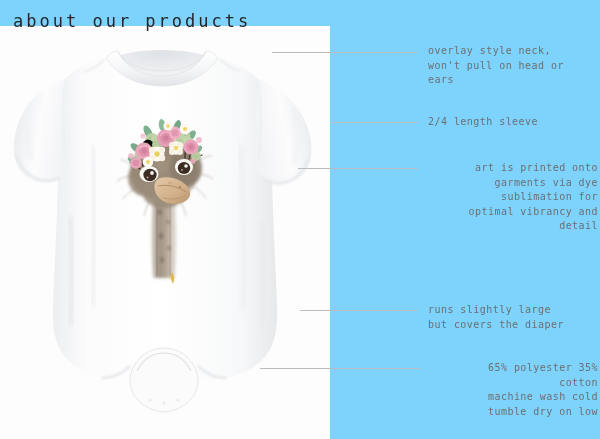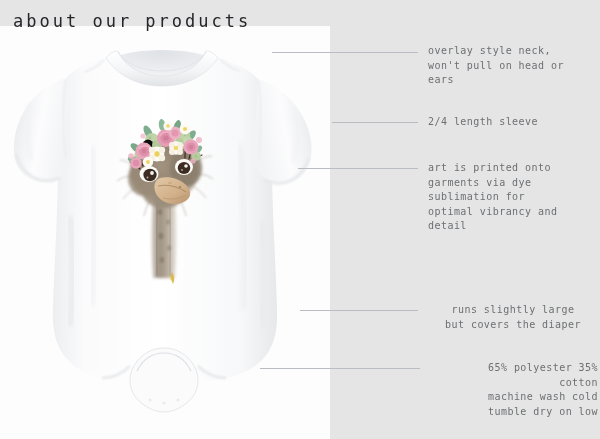--- a/index.html
+++ b/index.html
@@ -11,21 +11,21 @@
     height: 439px;
     background: #fdfdfd;
     font-family: "DejaVu Sans Mono", "Liberation Mono", monospace;
     overflow: hidden;
     position: relative;
   }
   #page {
     position: relative;
     width: 600px;
     height: 439px;
-    background: #e5e5e5;
+    background: #7dd3fc;
     overflow: hidden;
   }
 
   
   .page-title {
     position: absolute;
     left: 13px;
     top: 11px;
     font-size: 17px;
     letter-spacing: 3.0px;
@@ -63,22 +63,22 @@
     font-size: 10px;
     line-height: 14.5px;
     color: #6d6f72;
     letter-spacing: 0.45px;
     font-family: "DejaVu Sans Mono", "Liberation Mono", monospace;
     z-index: 30;
     white-space: pre-line;
   }
   .ann-1 { top: 44px; }
   .ann-2 { top: 115px; }
-  .ann-3 { top: 161px; }
-  .ann-4 { top: 303px; text-align: center; }
+  .ann-3 { top: 161px; text-align: right; }
+  .ann-4 { top: 303px; }
   .ann-5 { top: 361px; text-align: right; }
 </style>
 </head>
 <body>
 
 <div id="page">
 
   <div class="page-title">about our products</div>
 
   <div class="product-photo">

